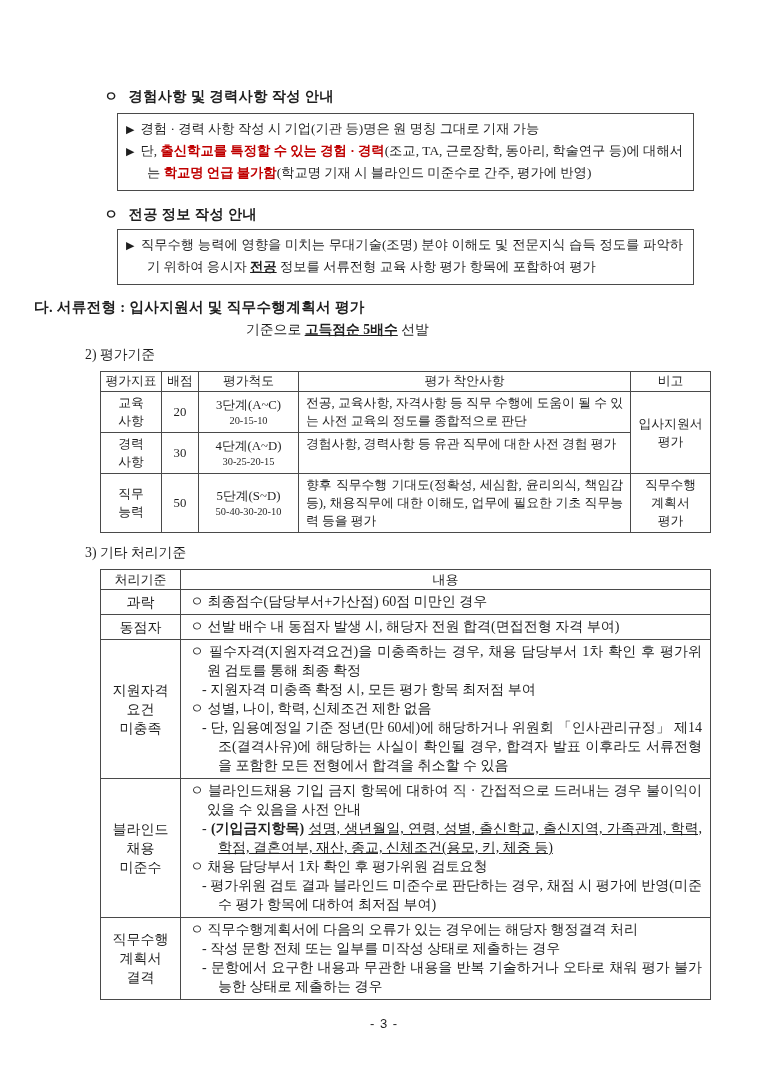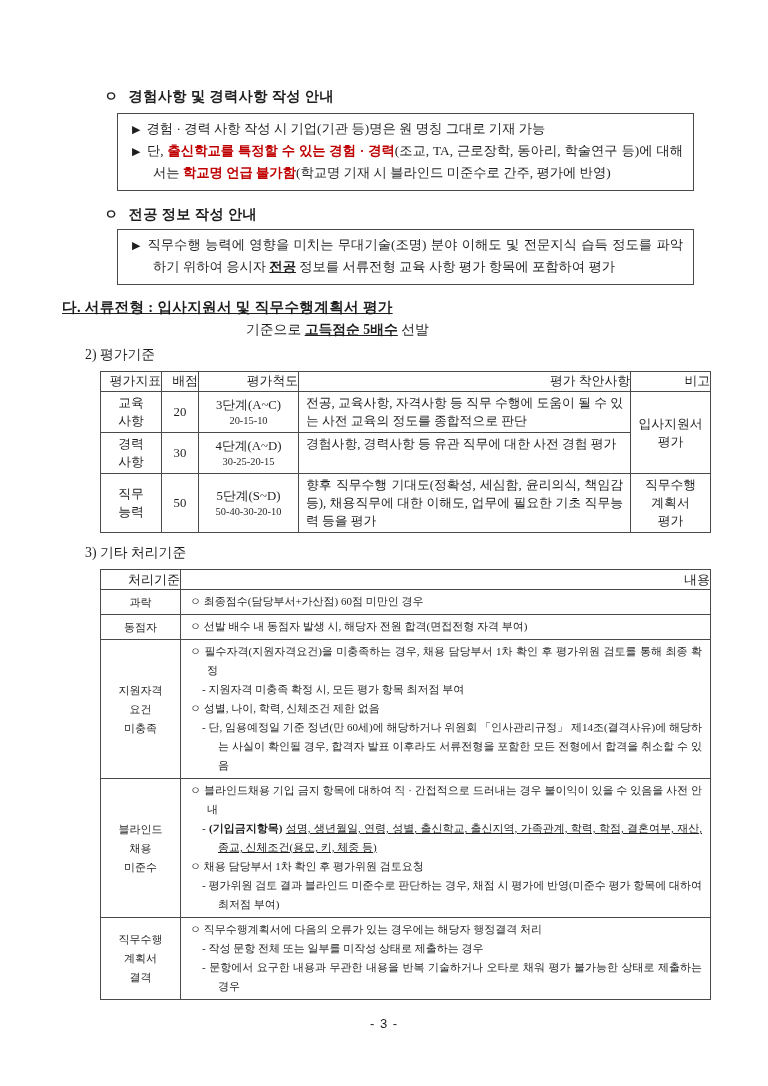--- a/index.html
+++ b/index.html
@@ -10,49 +10,49 @@
     color:#1e1e1e;
   }
   .page { width:768px; height:1086px; background:#ffffff; padding-top:86px; overflow:hidden; }
 
   .sec-title { margin-left:104px; font-size:14.2px; font-weight:600; line-height:20px; letter-spacing:0.4px;font-family:Liberation Serif, serif; }
   .sec-title .bullet { margin-right:10px; font-weight:600; }
 
   .note-box {
     width:577px; margin:7px 16px 0 117px;
     border:1px solid #4a4a4a;
-    padding:4px 10px 6px 14px;
+    padding:4px 10px 6px 8px;
     font-size:13.3px; line-height:22px;
     text-align:justify; word-break:break-all;
   }
   .arrow-item { padding-left:21px; text-indent:-21px; }
   .marker { margin-right:6px; font-size:11px; }
   .red-b { color:#c00000; font-weight:bold; }
   .emph-u { font-weight:bold; text-decoration:underline;text-align:right; }
   .note-red { color:#c00000; padding-left:21px; }
 
-  .heading { margin:11px 0 0 62px; font-size:14.6px; font-weight:bold; line-height:22px; letter-spacing:0.3px;text-decoration:underline; }
+  .heading { margin:11px 0 0 34px; font-size:14.6px; font-weight:bold; line-height:22px; letter-spacing:0.3px; }
   .method1 { margin:3px 0 0 85px; font-size:13.8px; line-height:23px; }
   .method2 { margin-left:246px; font-size:13.8px; line-height:23px; }
   .sub-label { margin:2px 0 0 85px; font-size:13.8px; line-height:23px; }
 
   table { border-collapse:collapse; margin:5px 0 0 100px; width:610px; table-layout:fixed; }
   th,td { border:1px solid #4a4a4a; }
-  th { font-weight:normal; text-align:right; }
+  th { font-weight:normal; text-align:center; }
 
   .t1 th { font-size:12.8px; height:20px; }
   .t1 td { font-size:12.8px; line-height:18px; padding:2px 3px; vertical-align:middle; }
   .t1 .c { text-align:center; }
   .t1 .focus { text-align:justify; padding:2px 7px; word-break:break-all; vertical-align:top; }
   .pre { white-space:pre-line; }
   .scale-main { display:block; line-height:18px; }
   .scale-sub  { display:block; line-height:14px; font-size:10.4px; color:#2a2a2a; }
 
   .t2 th { font-size:13px; height:20px; }
-  .t2 td { font-size:11px; line-height:19px; vertical-align:middle; }
+  .t2 td { font-size:14px; line-height:19px; vertical-align:middle; }
   .t2 .name { text-align:center; white-space:pre-line; }
   .t2 .content { padding:2px 8px 3px 9px; text-align:justify; word-break:break-all; vertical-align:top; }
   .lo { padding-left:17px; text-indent:-17px; }
   .ld { margin-left:12px; padding-left:16px; text-indent:-16px; }
   .b { font-weight:bold; }
   .u { text-decoration:underline; }
 
   .footer { margin-top:16px; text-align:center; font-size:13px; letter-spacing:1px; font-family:"Liberation Sans",sans-serif; }
 </style>
 </head>

